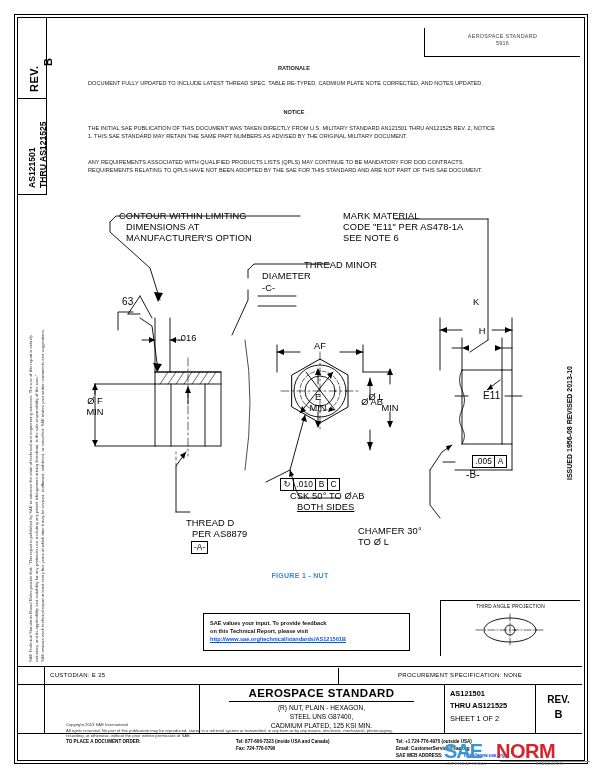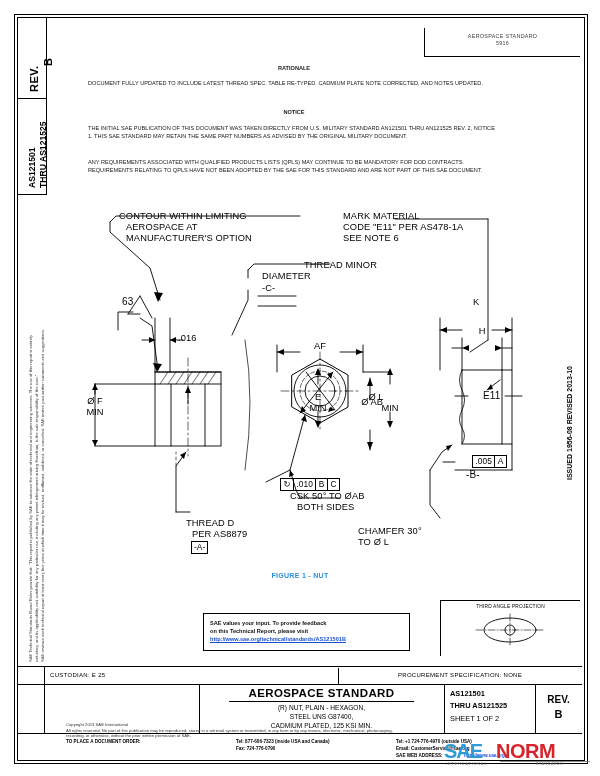--- a/index.html
+++ b/index.html
@@ -298,21 +298,21 @@
       <g transform="translate(510,630)">
         <ellipse cx="0" cy="0" rx="26" ry="12" stroke-width="0.9"></ellipse>
         <circle cx="0" cy="0" r="5" stroke-width="0.9"></circle>
         <path d="M-34,0 L34,0" stroke-dasharray="7,2,1,2" stroke-width="0.6"></path>
         <path d="M0,-16 L0,16" stroke-dasharray="7,2,1,2" stroke-width="0.6"></path>
       </g>
     </g>
   </svg>
 
   <div class="callout" style="left:119px;top:211px;">CONTOUR WITHIN LIMITING</div>
-  <div class="callout" style="left:126px;top:222px;">AEROSPACE AT</div>
+  <div class="callout" style="left:126px;top:222px;">DIMENSIONS AT</div>
   <div class="callout" style="left:126px;top:233px;">MANUFACTURER'S OPTION</div>
 
   <div class="callout" style="left:343px;top:211px;">MARK MATERIAL</div>
   <div class="callout" style="left:343px;top:222px;">CODE "E11" PER AS478-1A</div>
   <div class="callout" style="left:343px;top:233px;">SEE NOTE 6</div>
 
   <div class="callout" style="left:256px;top:260px;margin-left:48px;">THREAD MINOR</div>
   <div class="callout" style="left:262px;top:271px;">DIAMETER</div>
   <div class="callout" style="left:262px;top:283px;">-C-</div>
 
@@ -344,21 +344,21 @@
   </div>
 
   <div class="cf" style="left:472px;top:455px;">
     <span>.005</span>
     <span>A</span>
   </div>
 
   <div class="callout c-sm" style="left:466px;top:470px;">-B-</div>
 
   <div class="callout" style="left:290px;top:491px;">CSK 50° TO ØAB</div>
-  <div class="callout" style="left:297px;top:502px;">BOTH SIDES</div>
+  <div class="callout" style="left:297px;top:502px;text-decoration:underline;">BOTH SIDES</div>
 
   <div class="callout" style="left:186px;top:518px;">THREAD D</div>
   <div class="callout" style="left:192px;top:529px;">PER AS8879</div>
   <div class="datum" style="left:191px;top:541px;">-A-</div>
 
   <div class="callout" style="left:358px;top:526px;">CHAMFER 30°</div>
   <div class="callout" style="left:358px;top:537px;">TO Ø L</div>
 
   <div id="figcap">FIGURE 1 - NUT</div>
 

